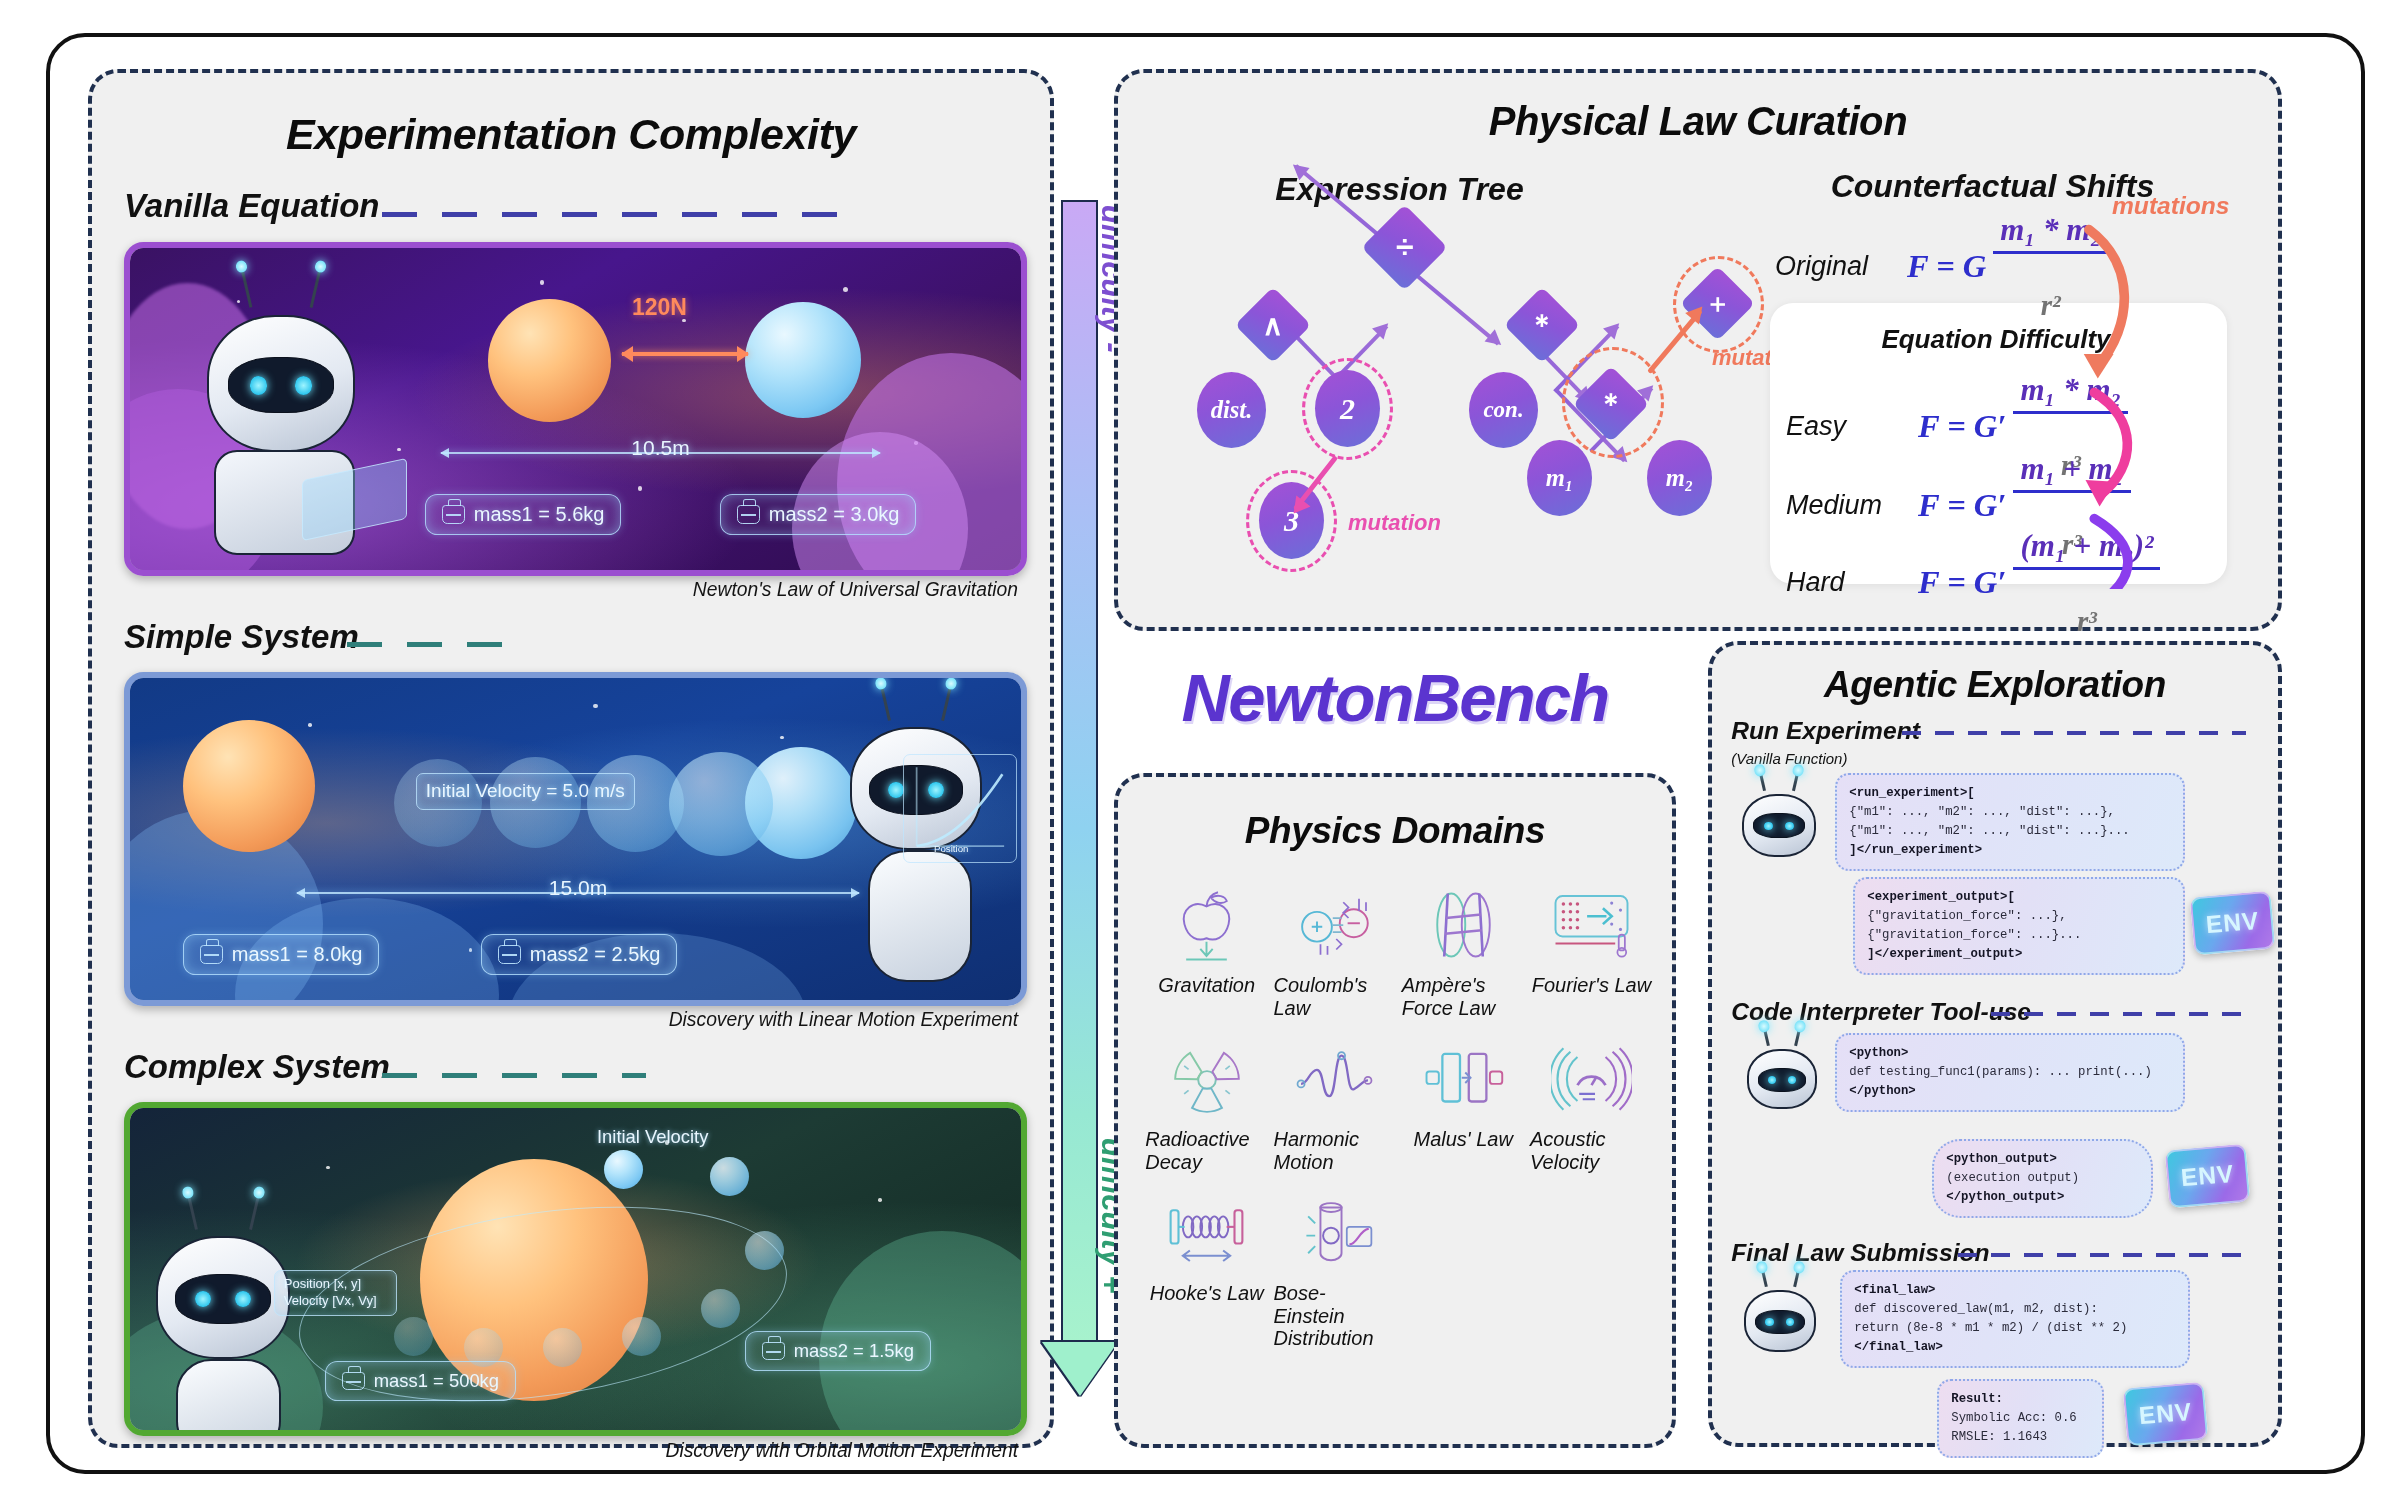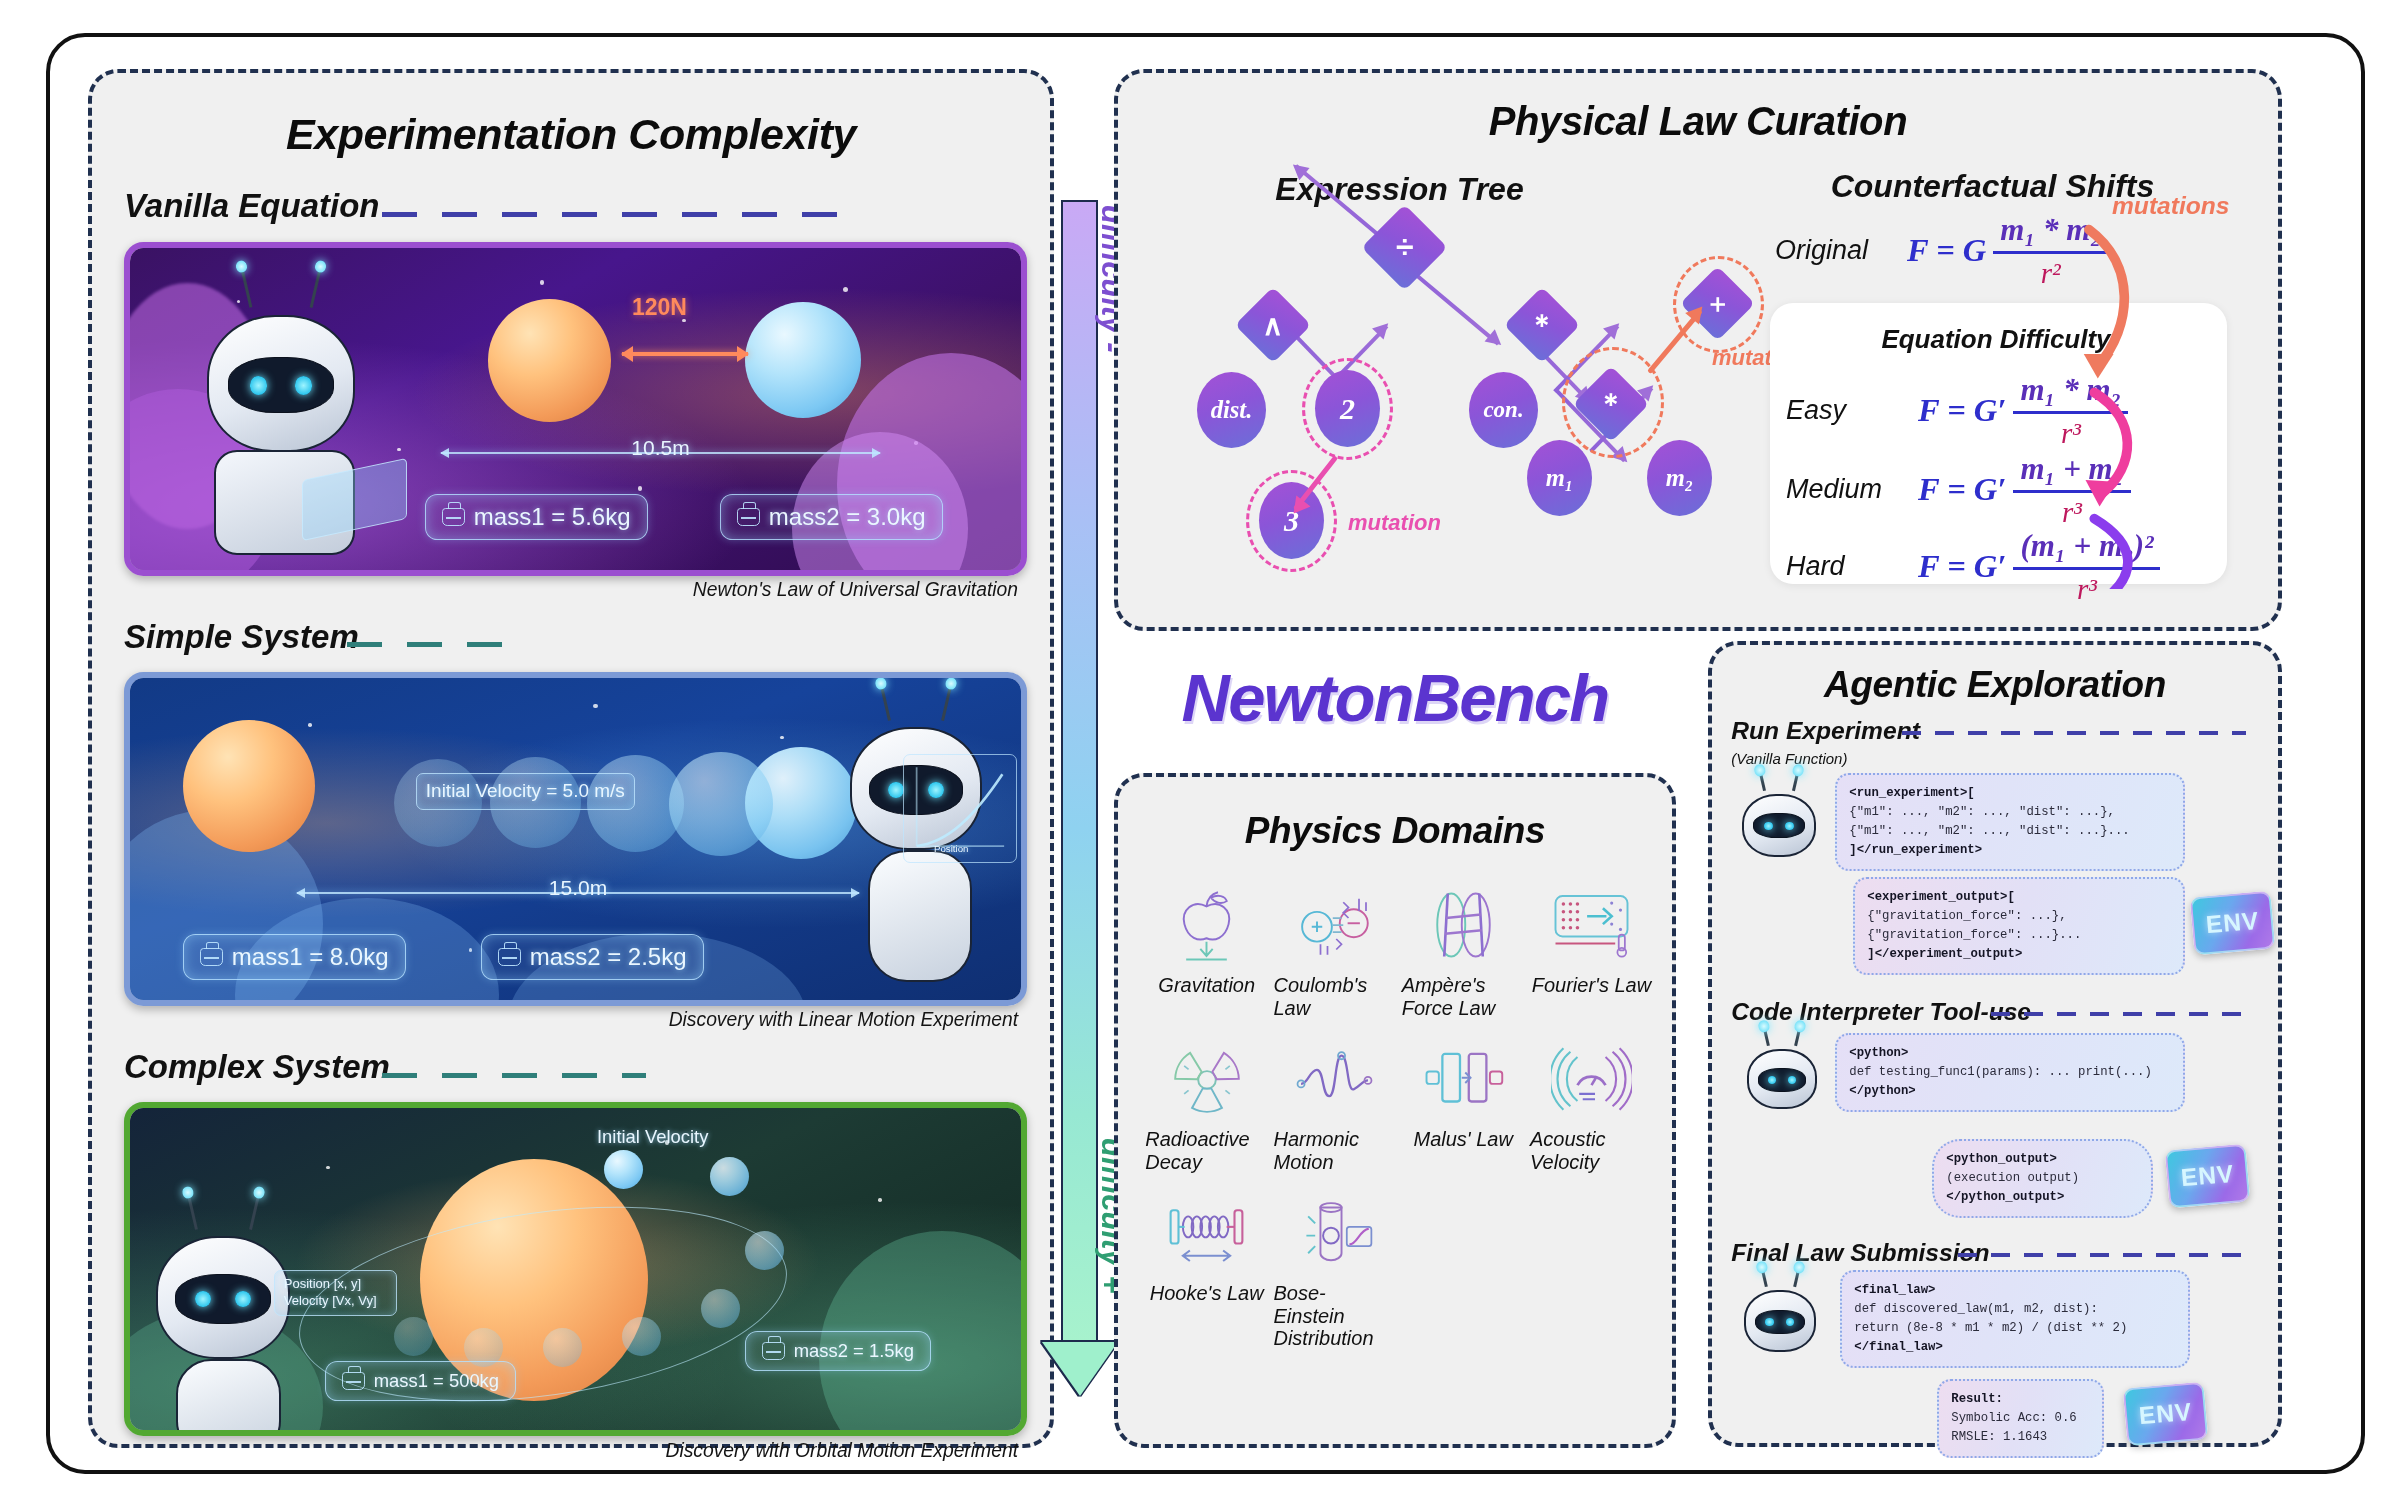--- a/index.html
+++ b/index.html
@@ -144,21 +144,21 @@
   .robot .ant.r { right: 26%; transform: rotate(13deg); }
 
   
   .chip {
     position: absolute;
     display: flex; align-items: center; gap: 8.8px;
     padding: 8px 16px;
     border: 1.8px solid rgba(180,225,255,.85);
     border-radius: 12.3px;
     color: #eaf7ff;
-    font-size: 24px;
+    font-size: 20px;
     white-space: nowrap;
     background: rgba(255,255,255,.05);
     box-shadow: 0 0 12.3px rgba(150,215,255,.45) inset, 0 0 8.8px rgba(150,215,255,.3);
     text-shadow: 0 0 6.1px rgba(170,225,255,.8);
   }
   .chip .sc {
     width: 23px; height: 18.4px;
     border: 1.8px solid rgba(190,230,255,.9);
     border-radius: 3.5px 3.5px 5.3px 5.3px;
     position: relative; flex: 0 0 auto;
@@ -277,21 +277,21 @@
   .mut-arrow.orange::after { border-left-color: #f0795c; }
 
   
   .eqrow { position: absolute; display: flex; align-items: center; }
   .eqlabel { font-style: italic; font-size: 27px; color: #111; width: 132px; }
   .eqbody { font-family: "Liberation Serif", serif; display: flex; align-items: center; gap: 7px; }
   .eqbody .lhs { font-style: italic; font-weight: bold; color: #2e2ecc; font-size: 32.5px; }
   .frac { display: inline-flex; flex-direction: column; align-items: center; }
   .frac .num { font-style: italic; font-weight: bold; color: #5a2fb8; font-size: 31px; padding: 0 7px; }
   .frac .bar { width: 100%; height: 3.5px; background: #2e2ecc; margin: 2.6px 0; }
-  .frac .den { font-style: italic; font-weight: normal; color: #be185d; font-size: 29px; }
+  .frac .den { font-style: italic; font-weight: bold; color: #737373; font-size: 29px; margin-top: 32px; }
 
   .whitecard {
     position: absolute;
     background: #ffffff; border-radius: 23px;
     box-shadow: 0 1.8px 8.8px rgba(0,0,0,.07);
   }
   .curvearrow { position: absolute; }
 
   
   #brand {

